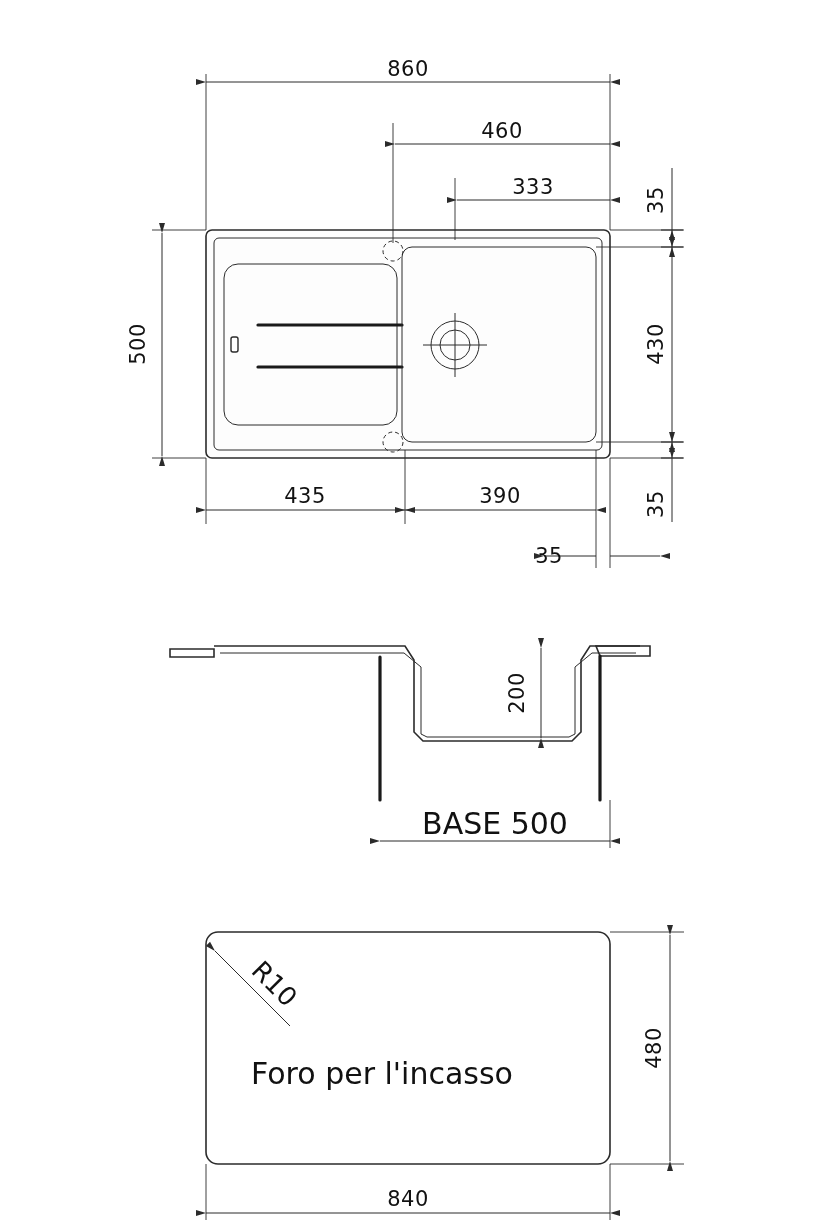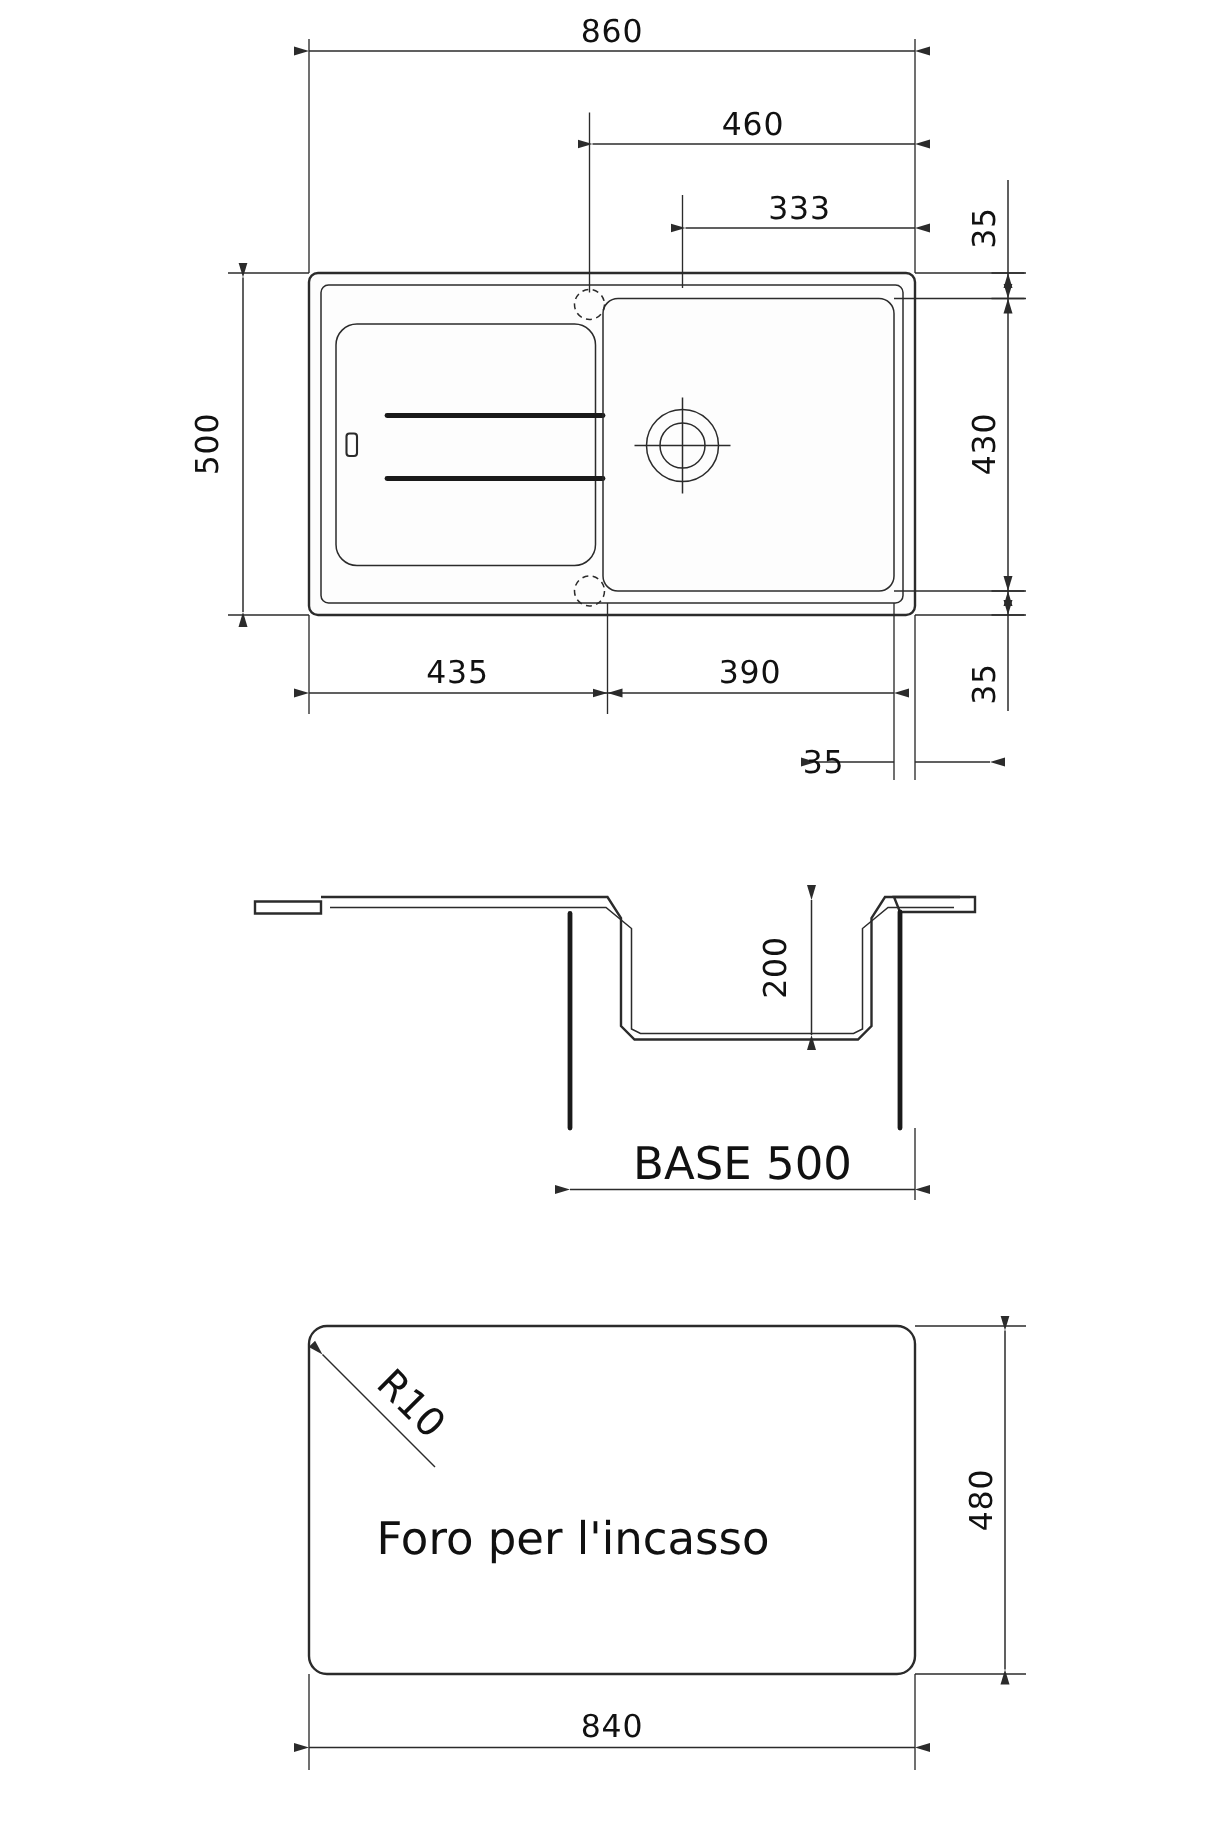--- a/index.html
+++ b/index.html
@@ -11,20 +11,21 @@
     width: 813px;
     height: 1220px;
     font-family: "DejaVu Sans", sans-serif;
     color: #1a1a1a;
     overflow: hidden;
   }
   #sheet {
     position: relative;
     width: 813px;
     height: 905px;
+    margin-top: 48px;
   }
   svg.drawing {
     position: absolute;
     left: 0;
     top: 0;
     width: 813px;
     height: 1220px;
   }
   .dimtext {
     font-family: "DejaVu Sans", sans-serif;

